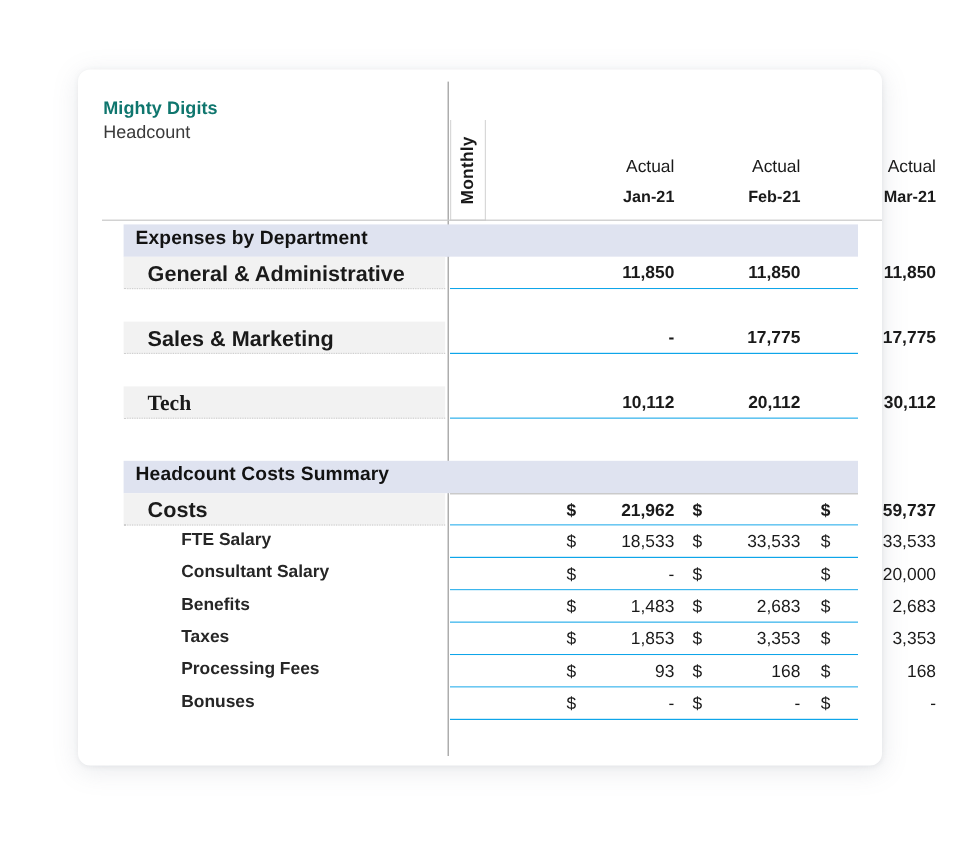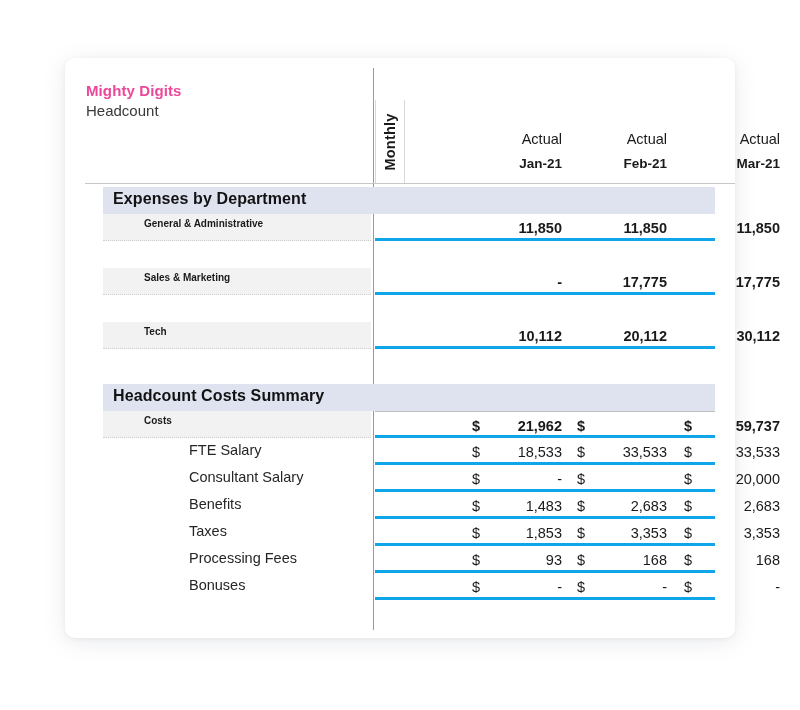--- a/index.html
+++ b/index.html
@@ -23,21 +23,21 @@
     background: #ffffff;
     border-radius: 10px;
     box-shadow: 0 4px 22px rgba(120,125,140,0.16), 0 1px 4px rgba(120,125,140,0.10);
   }
 
   
   .titles { position: absolute; left: 21px; top: 23px; }
   .co-name {
     font-size: 15px;
     font-weight: bold;
-    color: #ec4899;
+    color: #0f766e;
     line-height: 19px;
     letter-spacing: .1px;
   }
   .co-sub {
     font-size: 15px;
     font-weight: normal;
     color: #3a3a3a;
     line-height: 21px;
   }
 
@@ -130,31 +130,31 @@
     background: #f2f2f2;
     box-sizing: border-box;
   }
   .lbl-cell.dotted { border-bottom: 1px dotted #cfcfcf; }
   .lbl-cell .t {
     position: absolute;
     top: 4px;
     white-space: nowrap;
     color: #1a1a1a;
   }
-  .lbl-cell .t.lv1 { left: 41px; font-size: 10px; font-weight: bold; }
-  .lbl-cell .t.lv2 { left: 48px; font-size: 14.5px; font-weight: normal; color: #262626; margin-left: 38px; }
+  .lbl-cell .t.lv1 { left: 20px; font-size: 18px; font-weight: bold; }
+  .lbl-cell .t.lv2 { left: 48px; font-size: 14.5px; font-weight: bold; color: #262626; }
 
   .val-strip {
     position: absolute;
     left: 310px;
     width: 340px;
     height: 27px;
     background: #ffffff;
     box-sizing: border-box;
-    border-bottom: 3px solid #0ea5e9;
+    border-bottom: 1px solid #0ea5e9;
   }
   .val-strip.topline { border-top: 1px solid #bdbdbd; }
 
   .cell {
     position: absolute;
     top: 0;
     height: 27px;
     line-height: 28px;
     font-size: 14.5px;
     color: #1a1a1a;
@@ -220,21 +220,21 @@
       <div class="spacer" style="top: 183px;"></div>
       <div class="lbl-cell dotted" style="top: 210px;">
         <span class="t lv1">Sales &amp; Marketing</span>
       </div>
       <div class="val-strip" style="top: 210px;">
         <span class="cell num b" style="left: 0px; width: 187px;">-</span>
         <span class="cell num b" style="left: 0px; width: 292px;">17,775</span>
         <span class="cell num b" style="left: 0px; width: 405px;">17,775</span>
       </div>
       <div class="spacer" style="top: 237px;"></div>
-      <div class="lbl-cell dotted" style="top: 264px;">
+      <div class="lbl-cell dotted" style="top: 264px; font-family: Liberation Serif, serif;">
         <span class="t lv1">Tech</span>
       </div>
       <div class="val-strip" style="top: 264px;">
         <span class="cell num b" style="left: 0px; width: 187px;">10,112</span>
         <span class="cell num b" style="left: 0px; width: 292px;">20,112</span>
         <span class="cell num b" style="left: 0px; width: 405px;">30,112</span>
       </div>
       <div class="spacer" style="top: 291px;"></div>
       <div class="band" style="top: 326px;">
         <span class="txt">Headcount Costs Summary</span>

